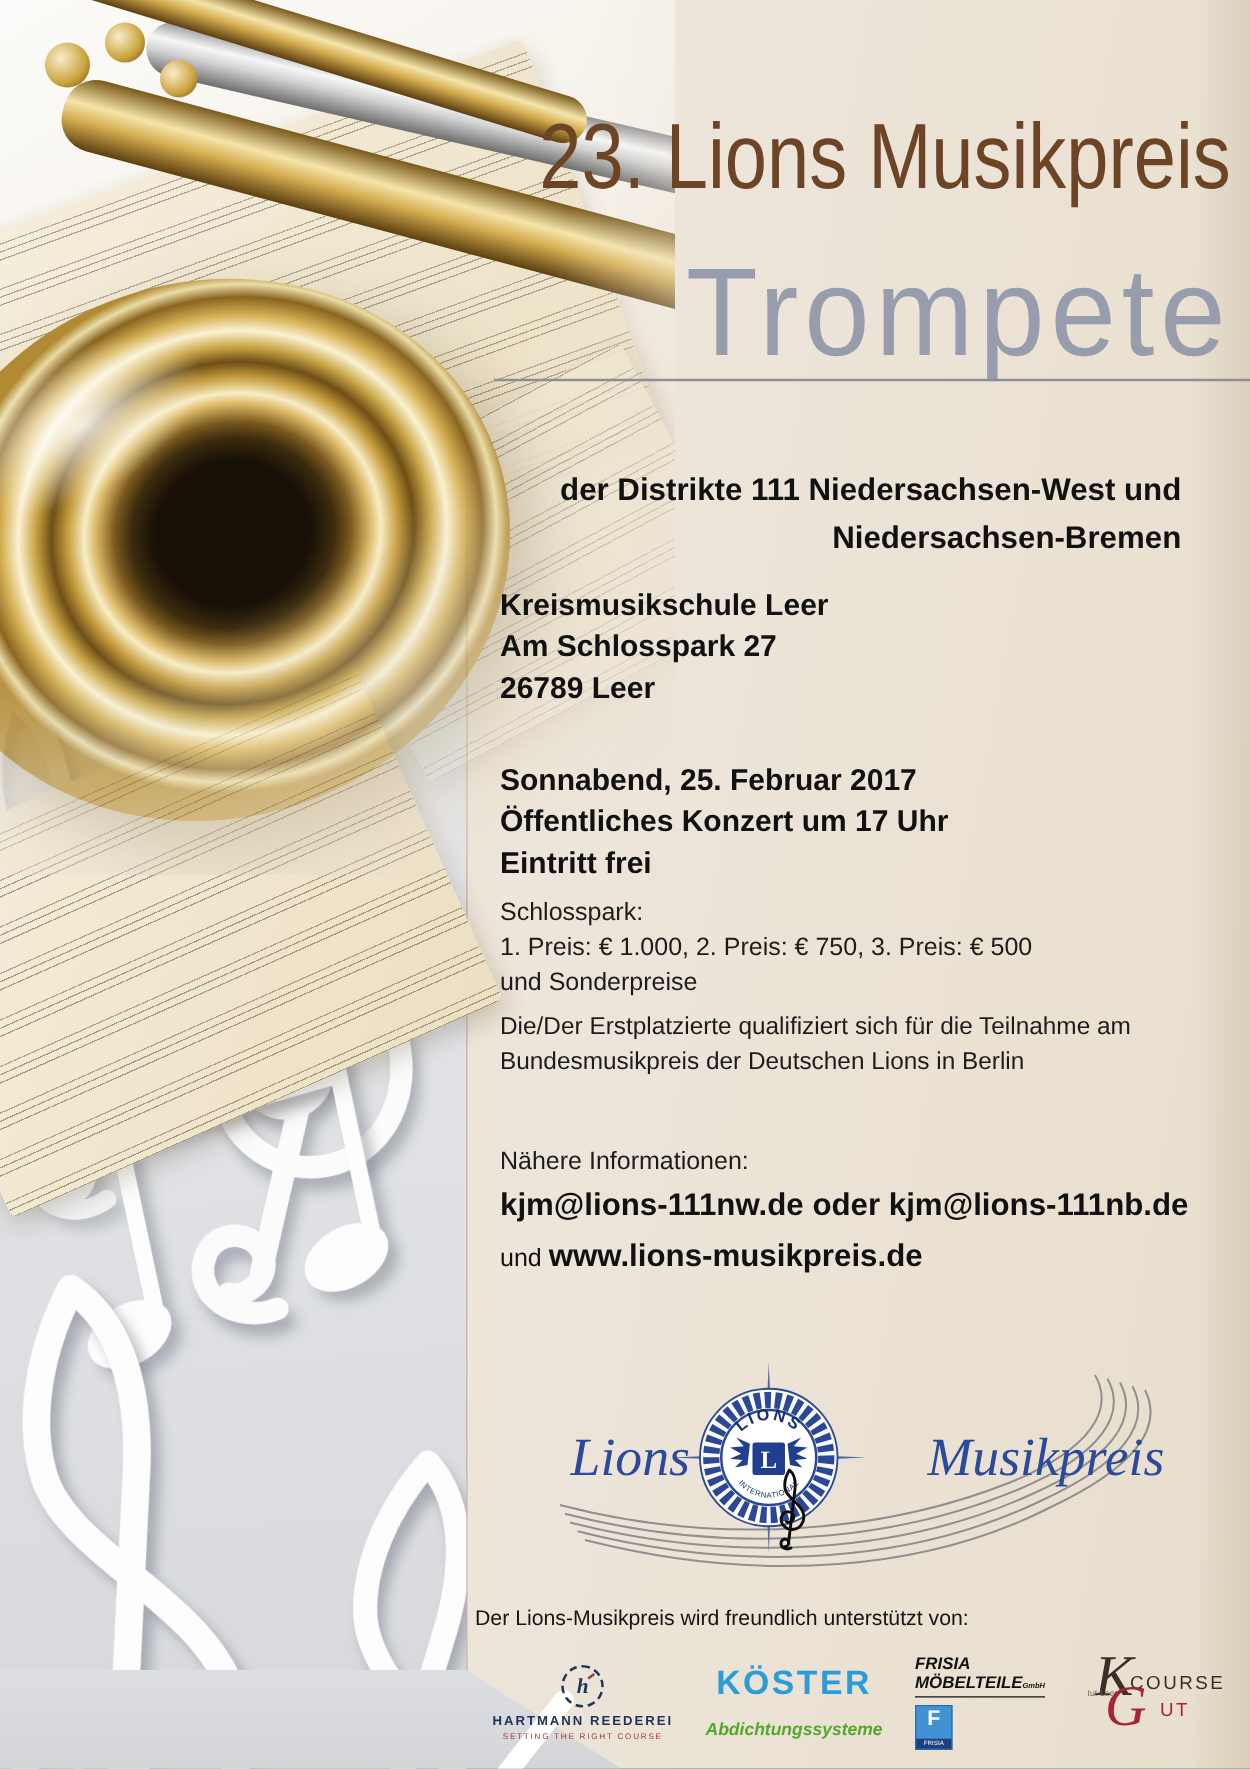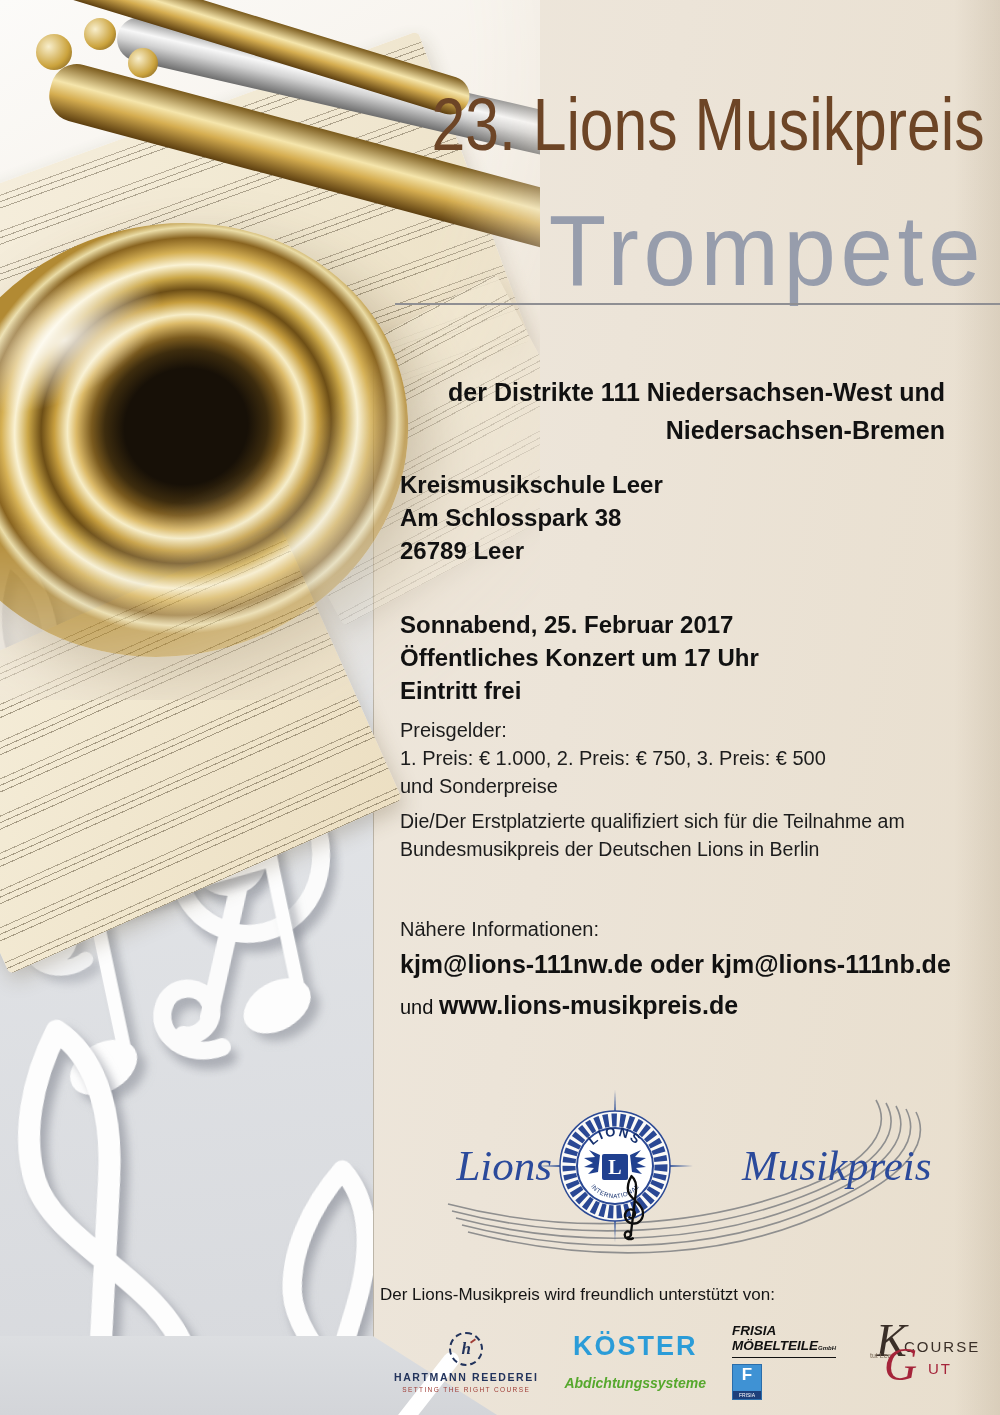--- a/index.html
+++ b/index.html
@@ -156,32 +156,32 @@
   <div class="subtitle">Trompete</div>
   <div class="rule"></div>
 
   <div class="district">
     <span>der Distrikte 111 Niedersachsen-West und</span><br>
     <span>Niedersachsen-Bremen</span>
   </div>
 
   <div class="block venue">
     <span>Kreismusikschule Leer</span><br>
-    <span>Am Schlosspark 38</span><br>
+    <span>Am Schlosspark 27</span><br>
     <span>26789 Leer</span>
   </div>
 
   <div class="block event">
     <span>Sonnabend, 25. Februar 2017</span><br>
     <span>Öffentliches Konzert um 17 Uhr</span><br>
     <span>Eintritt frei</span>
   </div>
 
   <div class="block prizes">
-    <span>Preisgelder:</span><br>
+    <span>Schlosspark:</span><br>
     <span>1. Preis: € 1.000, 2. Preis: € 750, 3. Preis: € 500</span><br>
     <span>und Sonderpreise</span>
   </div>
 
   <div class="block qual">
     <span>Die/Der Erstplatzierte qualifiziert sich für die Teilnahme am</span><br>
     <span>Bundesmusikpreis der Deutschen Lions in Berlin</span>
   </div>
 
   <div class="block info-h">Nähere Informationen:</div>

